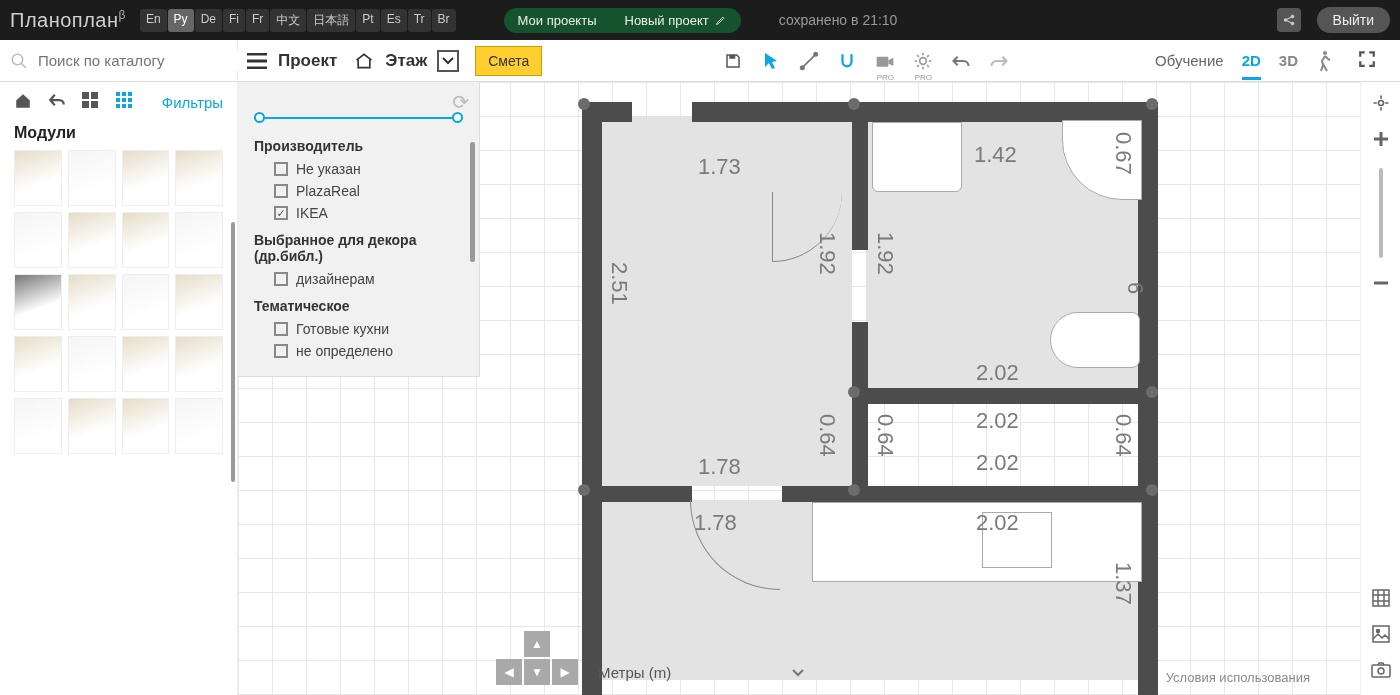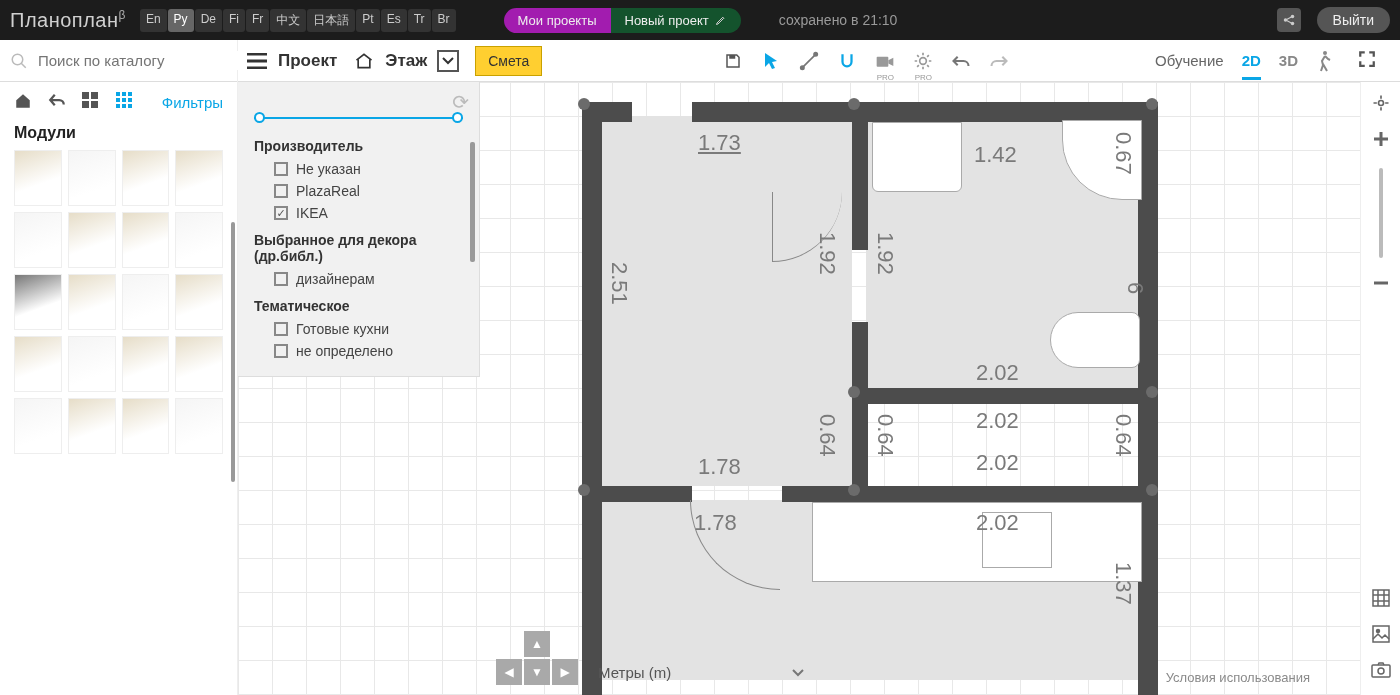--- a/index.html
+++ b/index.html
@@ -5,21 +5,21 @@
   html,body{margin:0;padding:0;height:100%;width:100%;font-family:Arial,Helvetica,sans-serif;font-size:14px;color:#333;overflow:hidden;background:#fff;}
   *{box-sizing:border-box;}
   
   .topbar{position:absolute;top:0;left:0;right:0;height:40px;background:#1c1c1c;display:flex;align-items:center;color:#ccc;padding:0 10px;gap:8px;}
   .logo{font-size:20px;color:#d0d0d0;font-weight:400;letter-spacing:.5px;}
   .logo sup{font-size:12px;color:#aaa;}
   .lang-group{display:flex;gap:1px;margin-left:6px;}
   .lang{background:#333;color:#ccc;font-size:12px;padding:3px 6px;border-radius:3px;cursor:pointer;}
   .lang.active{background:#666;color:#fff;}
   .breadcrumb{margin-left:40px;display:flex;align-items:center;}
-  .bc-seg{background:#a21caf;color:#eee;font-size:13px;padding:5px 14px;position:relative;}
+  .bc-seg{background:#14532d;color:#eee;font-size:13px;padding:5px 14px;position:relative;}
   .bc-seg.first{border-top-left-radius:14px;border-bottom-left-radius:14px;}
   .bc-seg.last{border-top-right-radius:14px;border-bottom-right-radius:14px;display:flex;align-items:center;gap:6px;}
   .bc-seg.last{background:#14532d;}
   .save-status{margin-left:30px;color:#999;font-size:14px;}
   .top-right{margin-left:auto;display:flex;align-items:center;gap:16px;}
   .share-btn{width:24px;height:24px;background:#555;border-radius:4px;display:flex;align-items:center;justify-content:center;cursor:pointer;}
   .exit-btn{background:#555;color:#eee;padding:5px 16px;border-radius:14px;cursor:pointer;font-size:14px;}
   
   .toolbar{position:absolute;top:40px;left:0;right:0;height:42px;background:#fff;border-bottom:1px solid #ddd;display:flex;align-items:center;}
   .sidebar-head{width:238px;height:42px;display:flex;align-items:center;padding:0 10px;gap:8px;border-right:1px solid #eee;}
@@ -369,21 +369,21 @@
 
     <div class="handle" style="left:-4px;top:-4px;"></div>
     <div class="handle" style="left:266px;top:-4px;"></div>
     <div class="handle" style="left:564px;top:-4px;"></div>
     <div class="handle" style="left:-4px;top:382px;"></div>
     <div class="handle" style="left:266px;top:284px;"></div>
     <div class="handle" style="left:564px;top:284px;"></div>
     <div class="handle" style="left:266px;top:382px;"></div>
     <div class="handle" style="left:564px;top:382px;"></div>
 
-    <div class="dim" style="left:116px;top:28px;text-decoration:underline;">1.73</div>
+    <div class="dim" style="left:116px;top:52px;">1.73</div>
     <div class="dim" style="left:392px;top:40px;">1.42</div>
     <div class="dim v" style="left:528px;top:30px;">0.67</div>
     <div class="dim v" style="left:24px;top:160px;">2.51</div>
     <div class="dim v" style="left:232px;top:130px;">1.92</div>
     <div class="dim v" style="left:290px;top:130px;">1.92</div>
     <div class="dim v" style="left:540px;top:180px;">6</div>
     <div class="dim" style="left:394px;top:258px;">2.02</div>
     <div class="dim" style="left:394px;top:306px;">2.02</div>
     <div class="dim" style="left:394px;top:348px;">2.02</div>
     <div class="dim v" style="left:232px;top:312px;">0.64</div>

